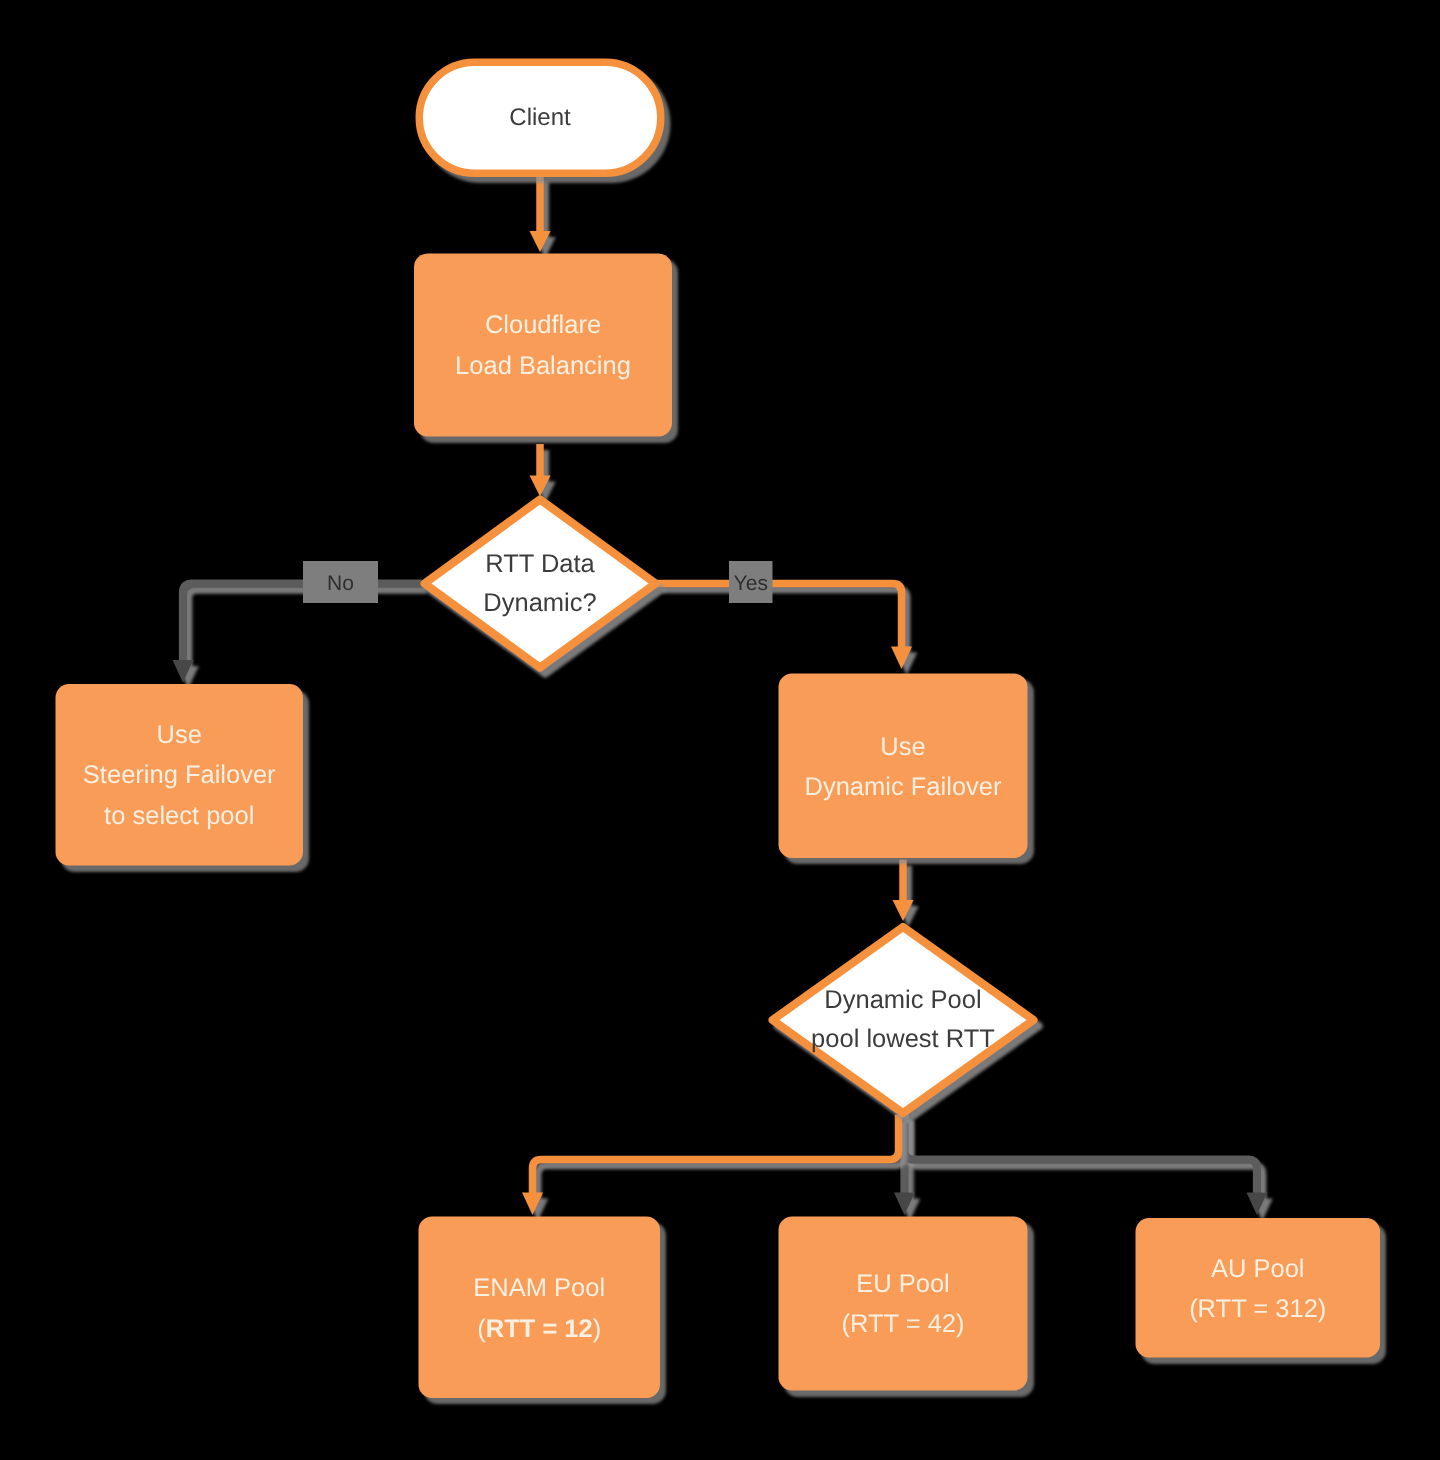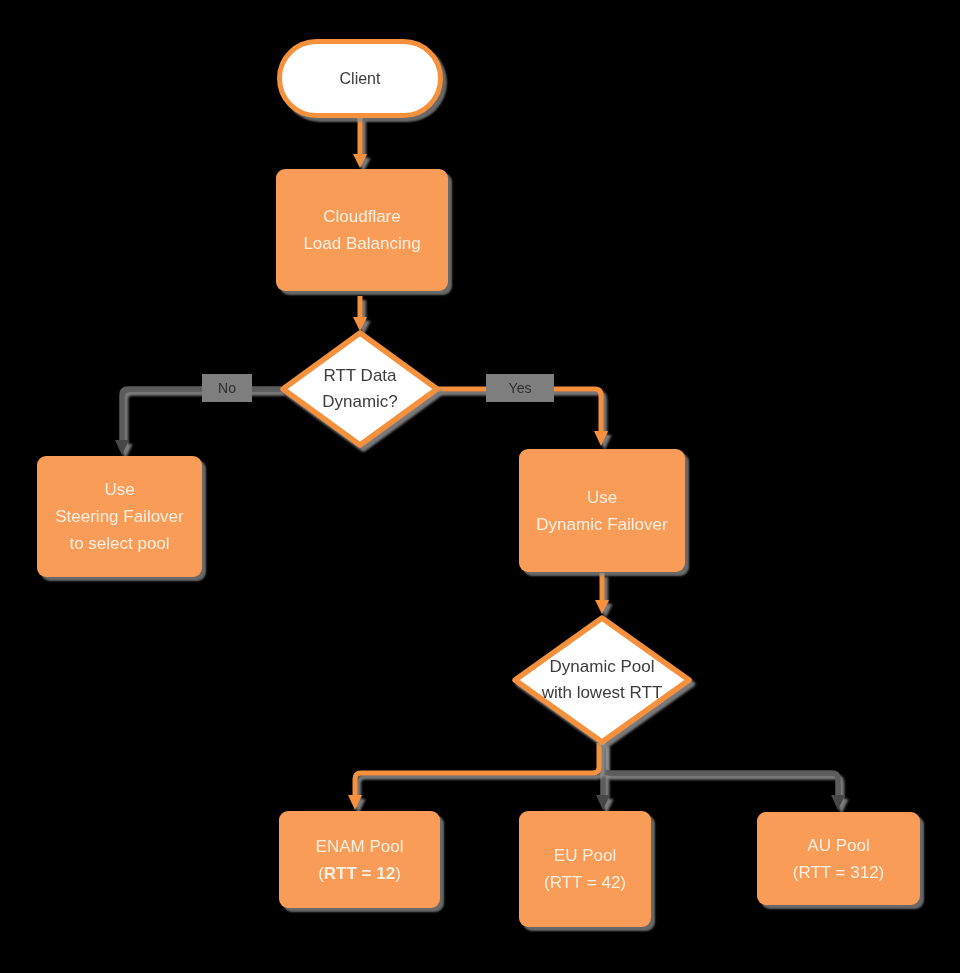--- a/index.html
+++ b/index.html
@@ -33,25 +33,25 @@
     position:absolute;background:var(--label-bg);color:var(--label-text);
     font-size:14px;display:flex;align-items:center;justify-content:center;text-align:right;
   }
   
   #n-client{left:277px;top:39px;width:166px;height:79px;}
   #n-clb{left:264px;top:169px;width:172px;height:122px;margin-left:12px;}
   #t-rtt{left:283px;top:357px;width:154px;height:64px;}
   #n-failover{left:37px;top:456px;width:165px;height:121px;}
   #n-dynamic{left:519px;top:449px;width:166px;height:123px;}
   #t-pool{left:515px;top:648px;width:174px;height:64px;}
-  #n-enam{left:279px;top:811px;width:161px;height:97px;justify-content:center;}
-  #n-eu{left:519px;top:811px;width:132px;height:116px;}
+  #n-enam{left:279px;top:811px;width:161px;height:121px;justify-content:center;}
+  #n-eu{left:519px;top:811px;width:166px;height:116px;}
   #n-au{left:757px;top:812px;width:163px;height:93px;}
   #l-no{left:202px;top:374px;width:50px;height:28px;}
-  #l-yes{left:486px;top:374px;width:68px;height:28px;}
+  #l-yes{left:486px;top:374px;width:29px;height:28px;}
 </style>
 </head>
 <body>
 
 <div class="stage">
 
   <svg class="edges" width="960" height="973" viewBox="0 0 960 973">
     <defs>
       <filter id="ds" x="-30%" y="-30%" width="160%" height="160%">
         <feDropShadow dx="3.5" dy="4" stdDeviation="1.2" flood-color="#8F8F8F" flood-opacity="0.85"></feDropShadow>
@@ -129,21 +129,21 @@
     <span>to select pool</span>
   </div>
 
   <div id="n-dynamic" class="node rect">
     <span>Use</span>
     <span>Dynamic Failover</span>
   </div>
 
   <div id="t-pool" class="dtext">
     <span>Dynamic Pool</span>
-    <span>with lowest RTT</span>
+    <span>pool lowest RTT</span>
   </div>
 
   <div id="n-enam" class="node rect">
     <span>ENAM Pool</span>
     <span><span>(</span><b>RTT = 12</b><span>)</span></span>
   </div>
 
   <div id="n-eu" class="node rect">
     <span>EU Pool</span>
     <span>(RTT = 42)</span>

